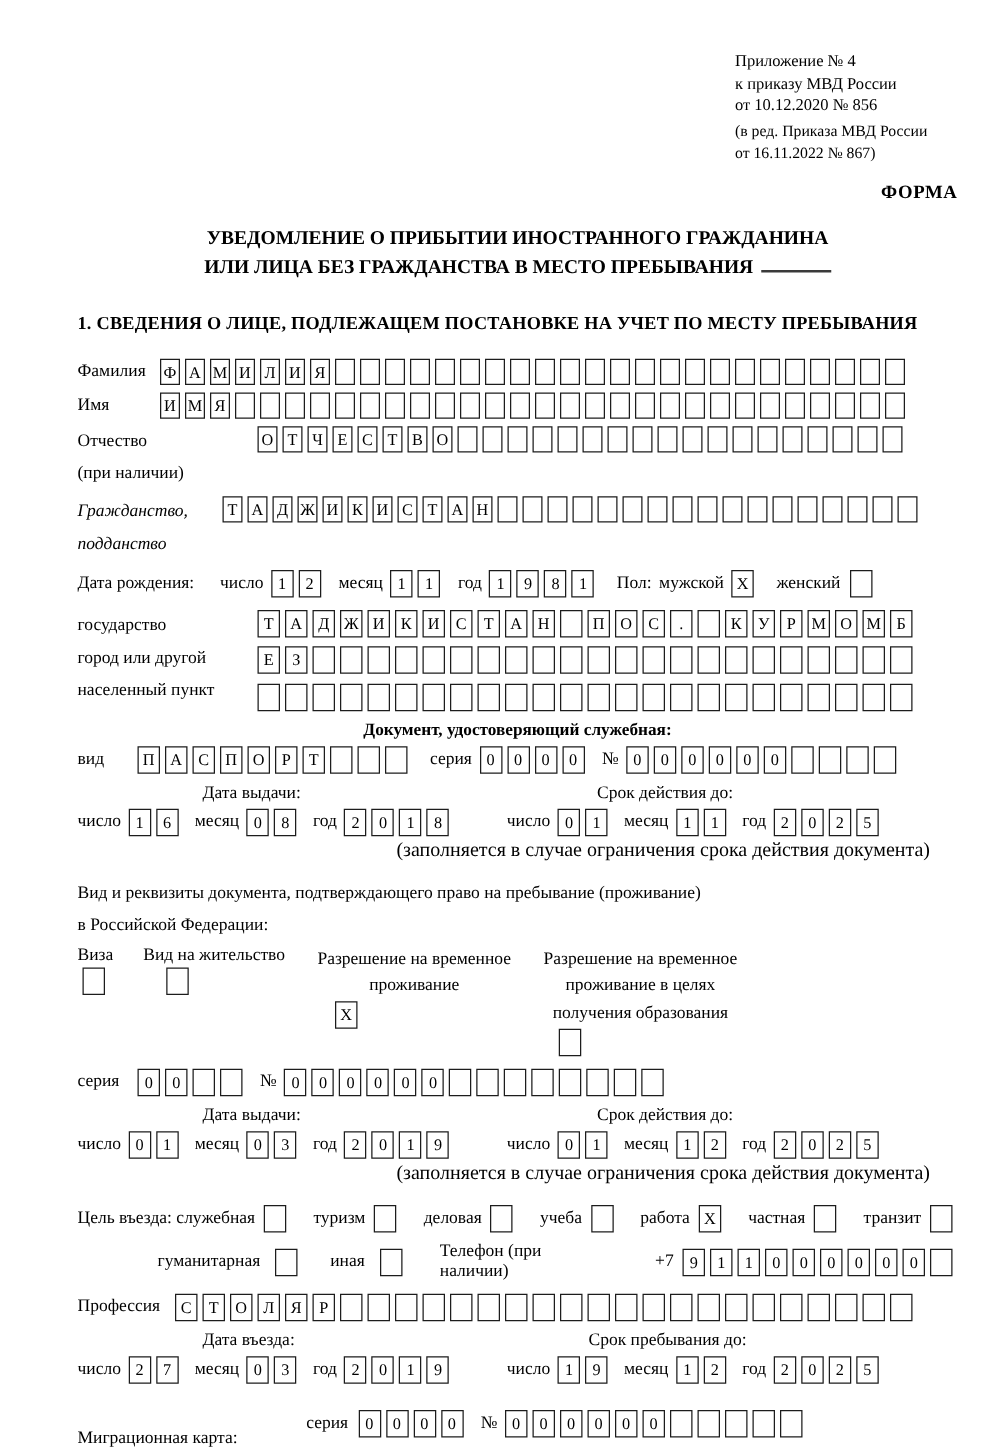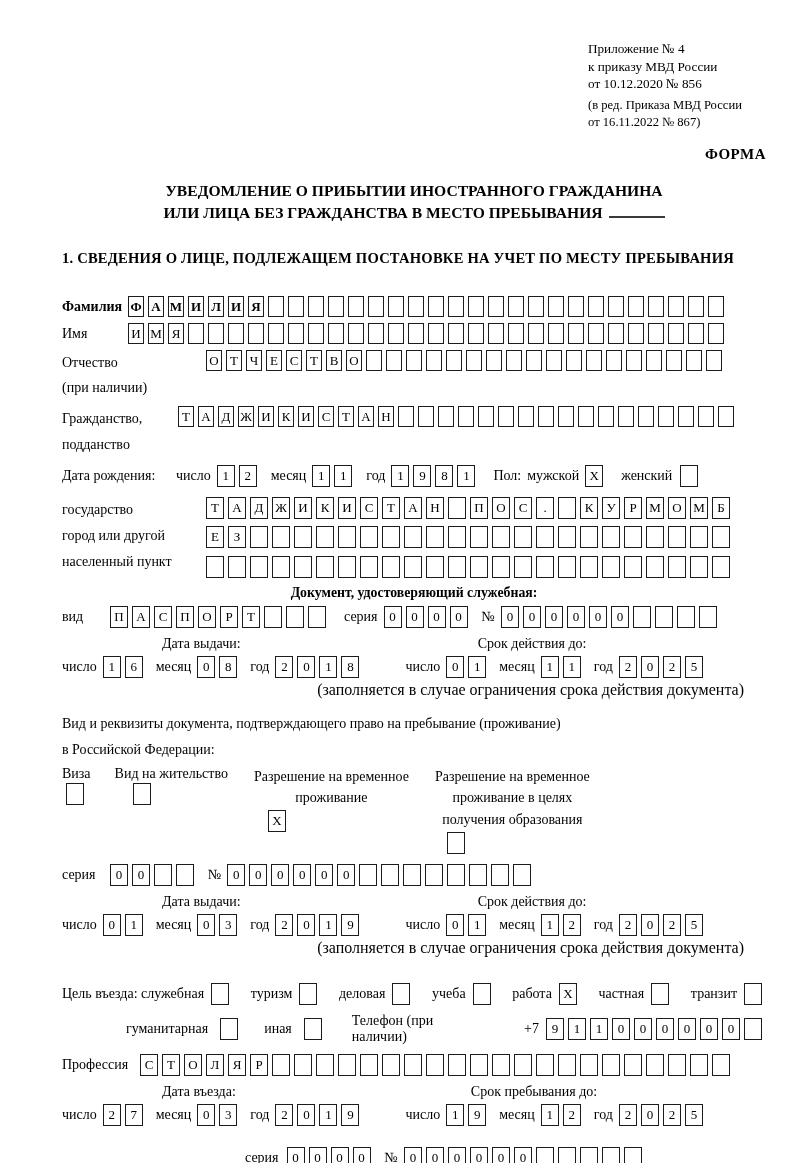--- a/index.html
+++ b/index.html
@@ -13,21 +13,21 @@
   .forma{text-align:right;font-weight:bold;font-size:15px;margin-top:15px;letter-spacing:.5px;}
 
   .title{margin-top:17px;text-align:center;font-weight:bold;font-size:15.6px;line-height:1.45;}
   .blank{display:inline-block;width:56px;border-bottom:2px solid #3a3a3a;height:.9em;vertical-align:baseline;margin-left:6px;}
   .sect{margin-top:25px;font-weight:bold;font-size:14.6px;letter-spacing:.2px;white-space:nowrap;}
 
   
   .row{display:flex;align-items:center;margin-top:6px;white-space:nowrap;}
   .row.top{align-items:flex-start;}
   .lab{flex:none;}
-  .w66{width:66px;} .w144{width:144px;} .w116{width:116px;} .w48{width:48px;} .w78{width:78px;} .w100{width:100px;} .w135{width:135px;margin-top:24px;}
+  .w66{width:66px;} .w144{width:144px;} .w116{width:116px;font-style:italic;} .w48{width:48px;} .w78{width:78px;} .w100{width:100px;} .w135{width:135px;margin-top:24px;}
   .stack span{display:block;line-height:1.8;}
   .stack4 span{display:block;line-height:1.86;}
 
   
   .cells{display:inline-flex;flex:none;}
   .cell{box-sizing:content-box;width:14px;height:19px;border:1.6px solid #1c1c1c;margin-right:4px;
         text-align:center;font-size:13px;line-height:19px;flex:none;background:#fff;}
   .lg .cell{width:16px;height:20px;line-height:20px;}
   .stackcells .cells{display:flex;margin-bottom:7.5px;}
 
@@ -43,21 +43,21 @@
   .grp .dlab{margin:0 6px 0 9px;}
   .grp .dlab.first{margin-left:0;}
   .rgrp{margin-left:42px;}
   .note{font-size:16px;text-align:right;margin:3px 22px 0 0;}
 
   .mlh{margin-top:12px;line-height:1.8;}
   .optrow{display:flex;align-items:flex-start;margin-top:4px;}
   .opt{display:flex;align-items:flex-start;flex-direction:column;}
   .opt .cells{margin-left:8px;margin-top:1px;}
   .lines{display:inline-block;text-align:center;line-height:1.55;}
-  .purrow{display:flex;justify-content:space-between;align-items:center;margin-top:26px;}
+  .purrow{display:flex;justify-content:space-between;align-items:center;margin-top:16px;}
   .pur{display:flex;align-items:center;}
   .pur .cells{margin-left:7px;}
   .phonerow{display:flex;align-items:center;margin-top:8px;margin-left:64px;}
   .legal{display:flex;align-items:flex-start;margin-top:8px;}
   .legal .labcol span{display:block;line-height:1.62;}
 </style>
 </head>
 <body>
 
 <div class="page">
@@ -74,21 +74,21 @@
 
   <div class="forma">ФОРМА</div>
 
   <div class="title">
     <div>УВЕДОМЛЕНИЕ О ПРИБЫТИИ ИНОСТРАННОГО ГРАЖДАНИНА</div>
     <div><span>ИЛИ ЛИЦА БЕЗ ГРАЖДАНСТВА В МЕСТО ПРЕБЫВАНИЯ</span><span class="blank"></span></div>
   </div>
 
   <div class="sect">1. СВЕДЕНИЯ О ЛИЦЕ, ПОДЛЕЖАЩЕМ ПОСТАНОВКЕ НА УЧЕТ ПО МЕСТУ ПРЕБЫВАНИЯ</div>
 
-  <div class="row" style="margin-top:29px;font-weight:bold;">
+  <div class="row" style="margin-top:19px;">
     <span class="lab w66">Фамилия</span>
     <span class="cells">
         <span class="cell">Ф</span>
         <span class="cell">А</span>
         <span class="cell">М</span>
         <span class="cell">И</span>
         <span class="cell">Л</span>
         <span class="cell">И</span>
         <span class="cell">Я</span>
         <span class="cell"></span>

